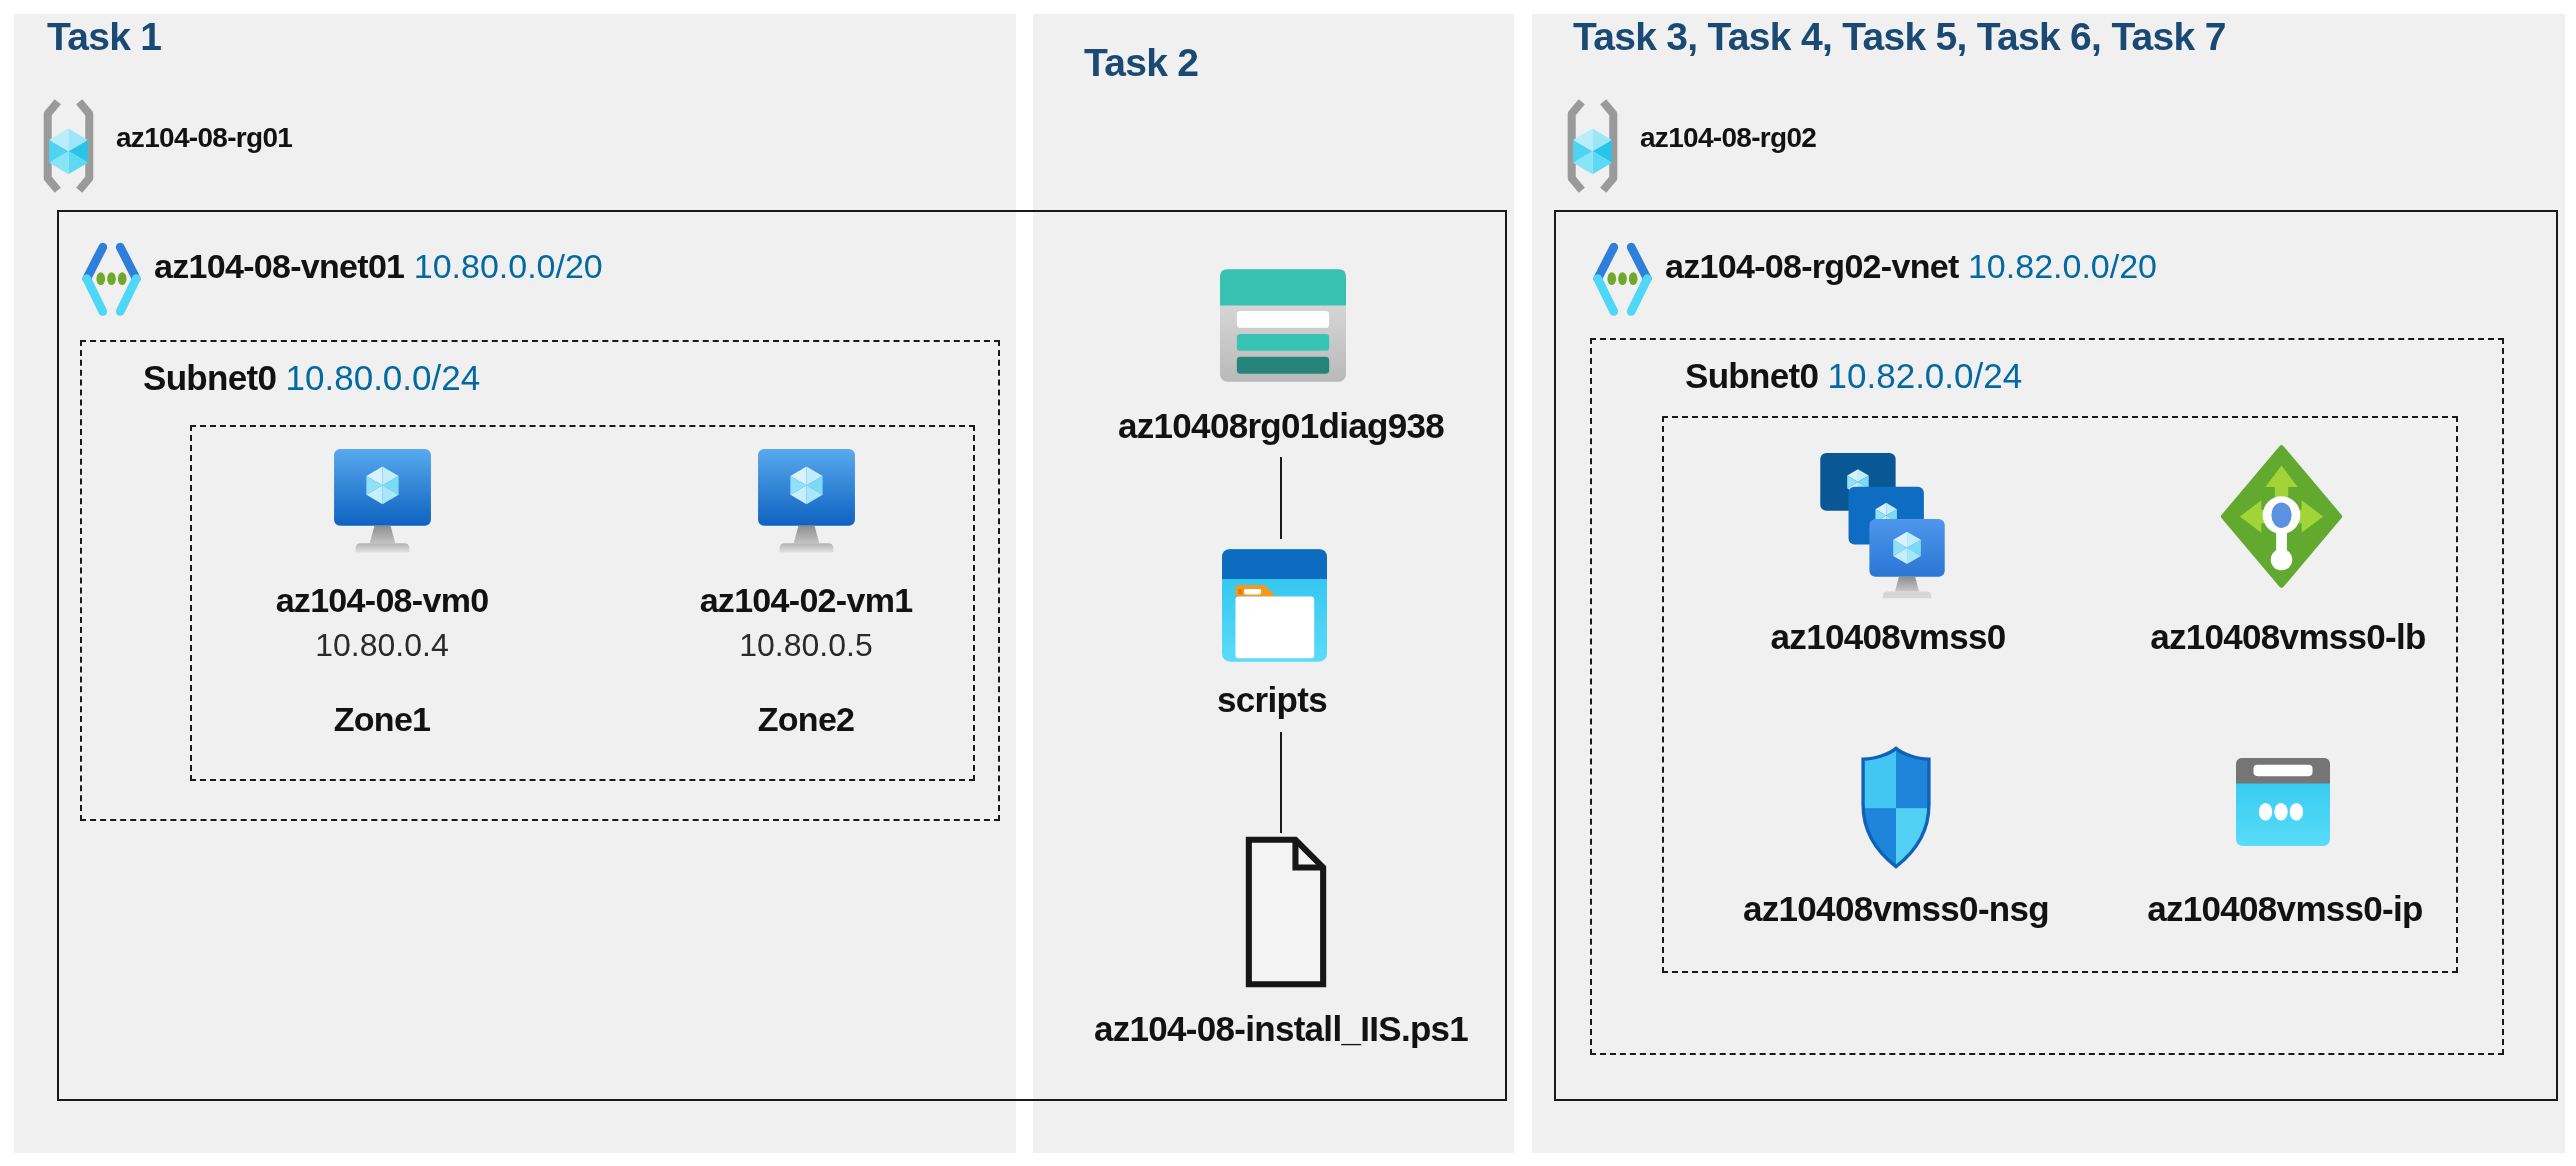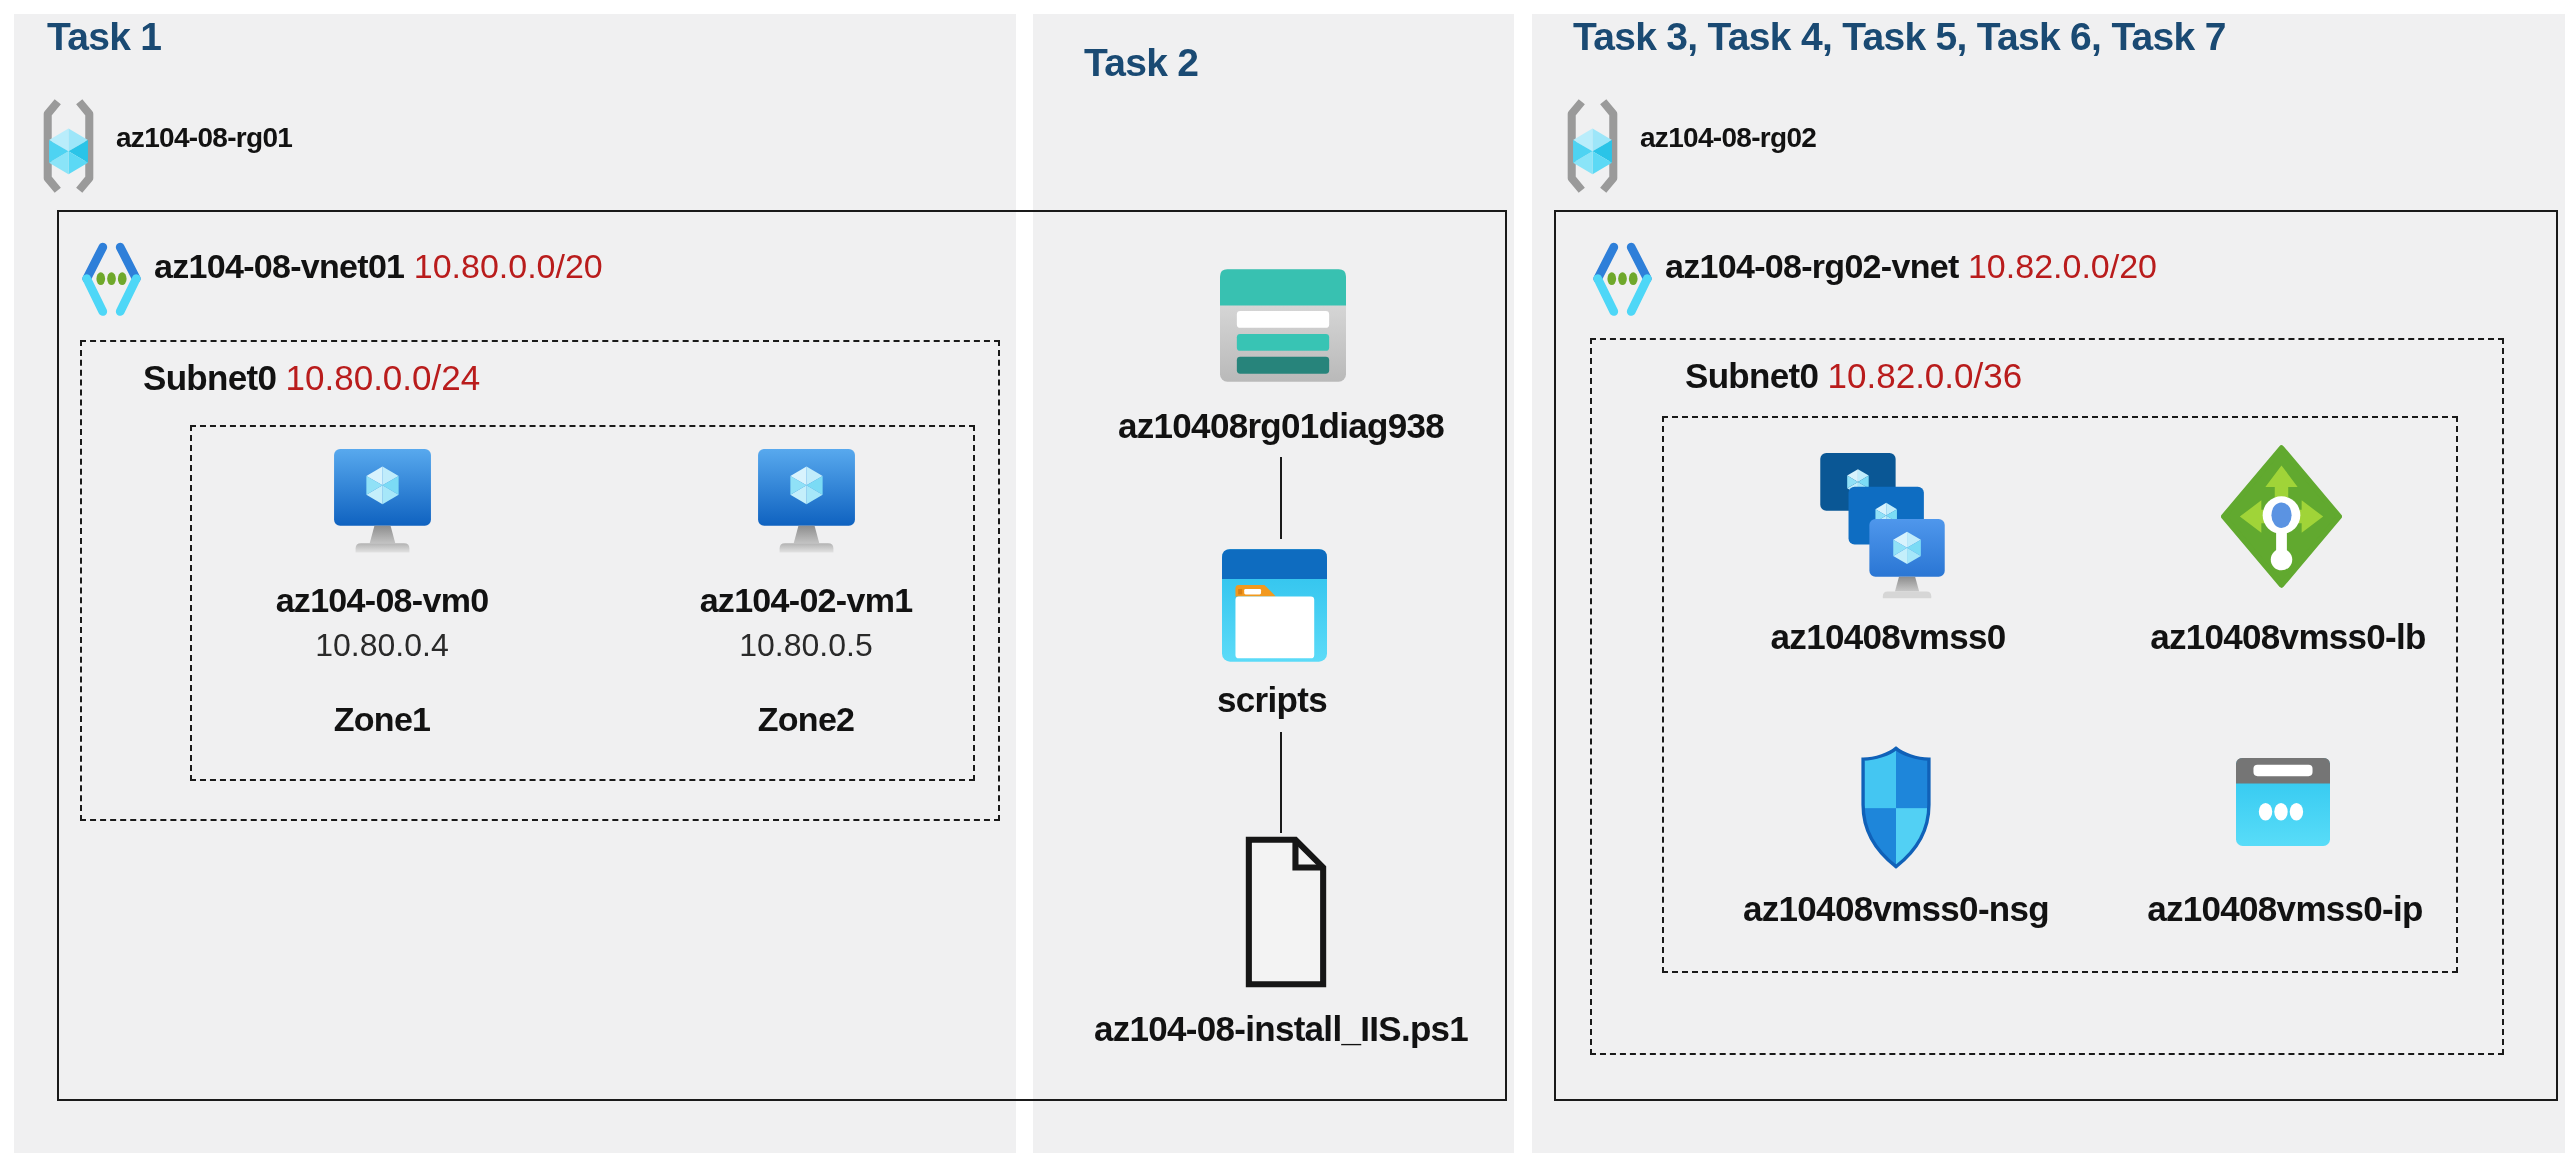--- a/index.html
+++ b/index.html
@@ -8,21 +8,21 @@
   .abs{position:absolute;}
   .panel{position:absolute;background:#f0f0f1;}
   .box-solid{position:absolute;border:2px solid #1a1a1a;}
   .box-dashed{position:absolute;border:2px dashed #1a1a1a;}
   .title{position:absolute;font-weight:bold;font-size:39px;color:#1a4a73;
          white-space:nowrap;letter-spacing:-0.7px;margin-left:24px;}
   .lbl{position:absolute;font-weight:bold;font-size:35px;color:#121212;
        white-space:nowrap;letter-spacing:-0.7px;line-height:1.1;}
   .lbl-rg{font-size:28px;}
   .lbl-vnet{font-size:34px;}
-  .cidr{font-weight:normal;color:#b91c1c;margin-left:9.4px;letter-spacing:0;}
+  .cidr{font-weight:normal;color:#0369a1;margin-left:9.4px;letter-spacing:0;}
   .val{position:absolute;font-weight:normal;font-size:32px;color:#2a2a2a;
        white-space:nowrap;}
   .cen{transform:translateX(-50%);}
   .conn{position:absolute;width:2px;background:#1a1a1a;}
   svg{display:block;}
 </style>
 </head>
 <body>
 
 <div class="panel" style="left:13.5px;top:13.5px;width:1002px;height:1139px;"></div>
@@ -205,21 +205,21 @@
     <ellipse cx="47" cy="57" rx="6.5" ry="9.5" fill="#6fa82b"></ellipse>
     <ellipse cx="63" cy="57" rx="6.5" ry="9.5" fill="#6fa82b"></ellipse>
   </svg>
 </div>
 <div class="lbl lbl-vnet" style="left:1665px;top:248px;">
   <span>az104-08-rg02-vnet</span><span class="cidr">10.82.0.0/20</span>
 </div>
 
 <div class="box-dashed" style="left:1590px;top:338px;width:910px;height:713px;"></div>
 <div class="lbl" style="left:1685px;top:357px;">
-  <span>Subnet0</span><span class="cidr">10.82.0.0/36</span>
+  <span>Subnet0</span><span class="cidr">10.82.0.0/24</span>
 </div>
 
 <div class="box-dashed" style="left:1662px;top:416px;width:792px;height:553px;"></div>
 
 <div class="abs" style="left:1820px;top:453px;">
   <svg width="125" height="148" viewBox="0 0 185 220">
     <defs>
       <linearGradient id="vmssf" x1="0" y1="0" x2="0" y2="1">
         <stop offset="0" stop-color="#4f97ec"></stop>
           <stop offset="1" stop-color="#2a76d4"></stop>

